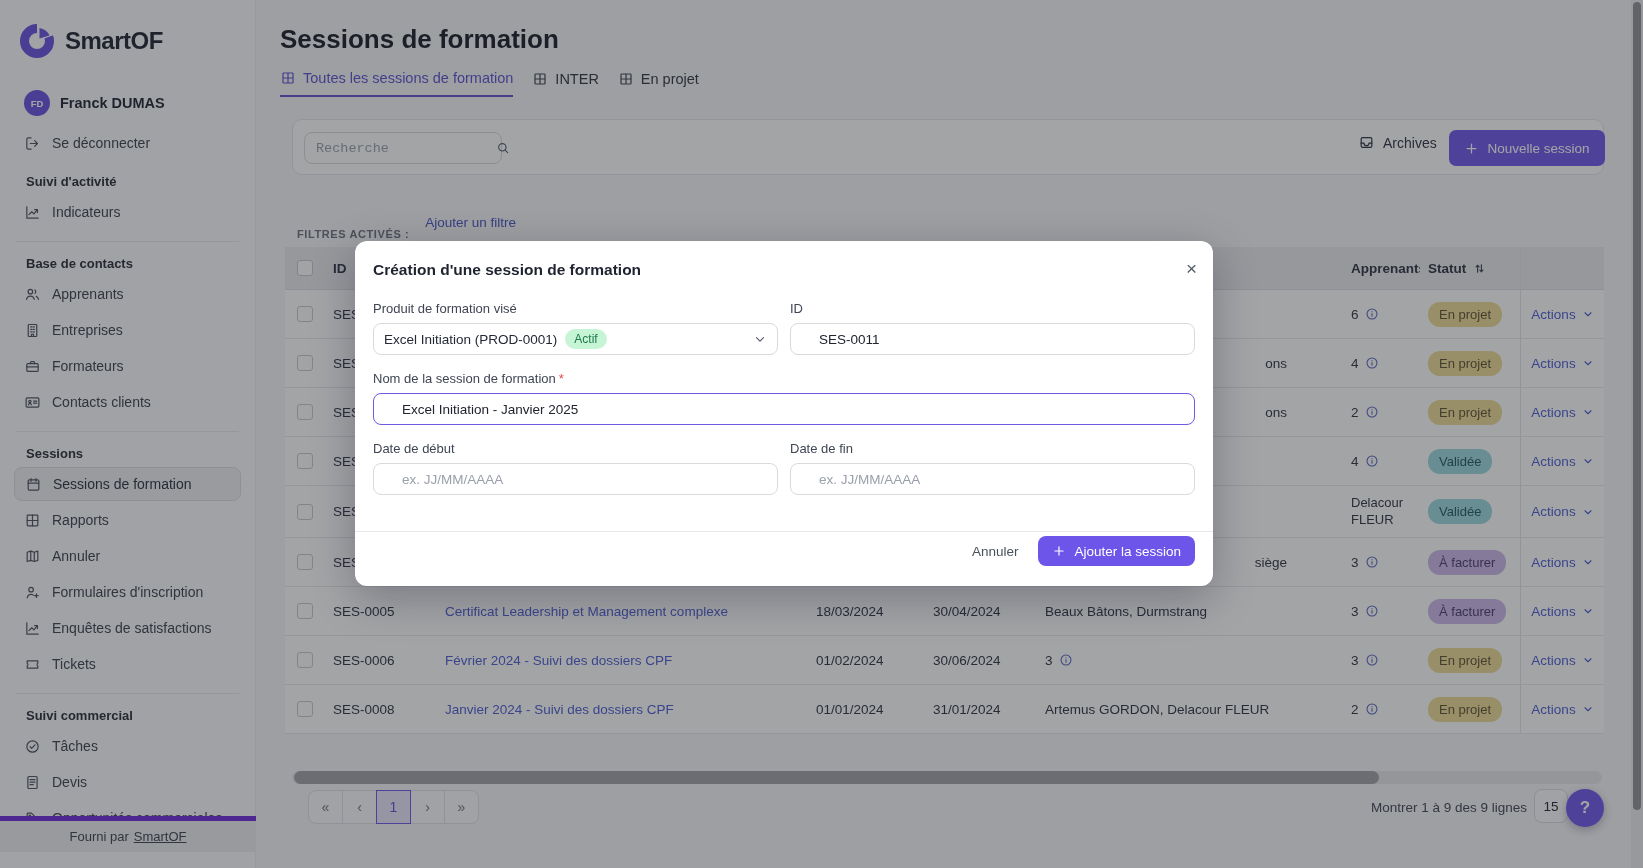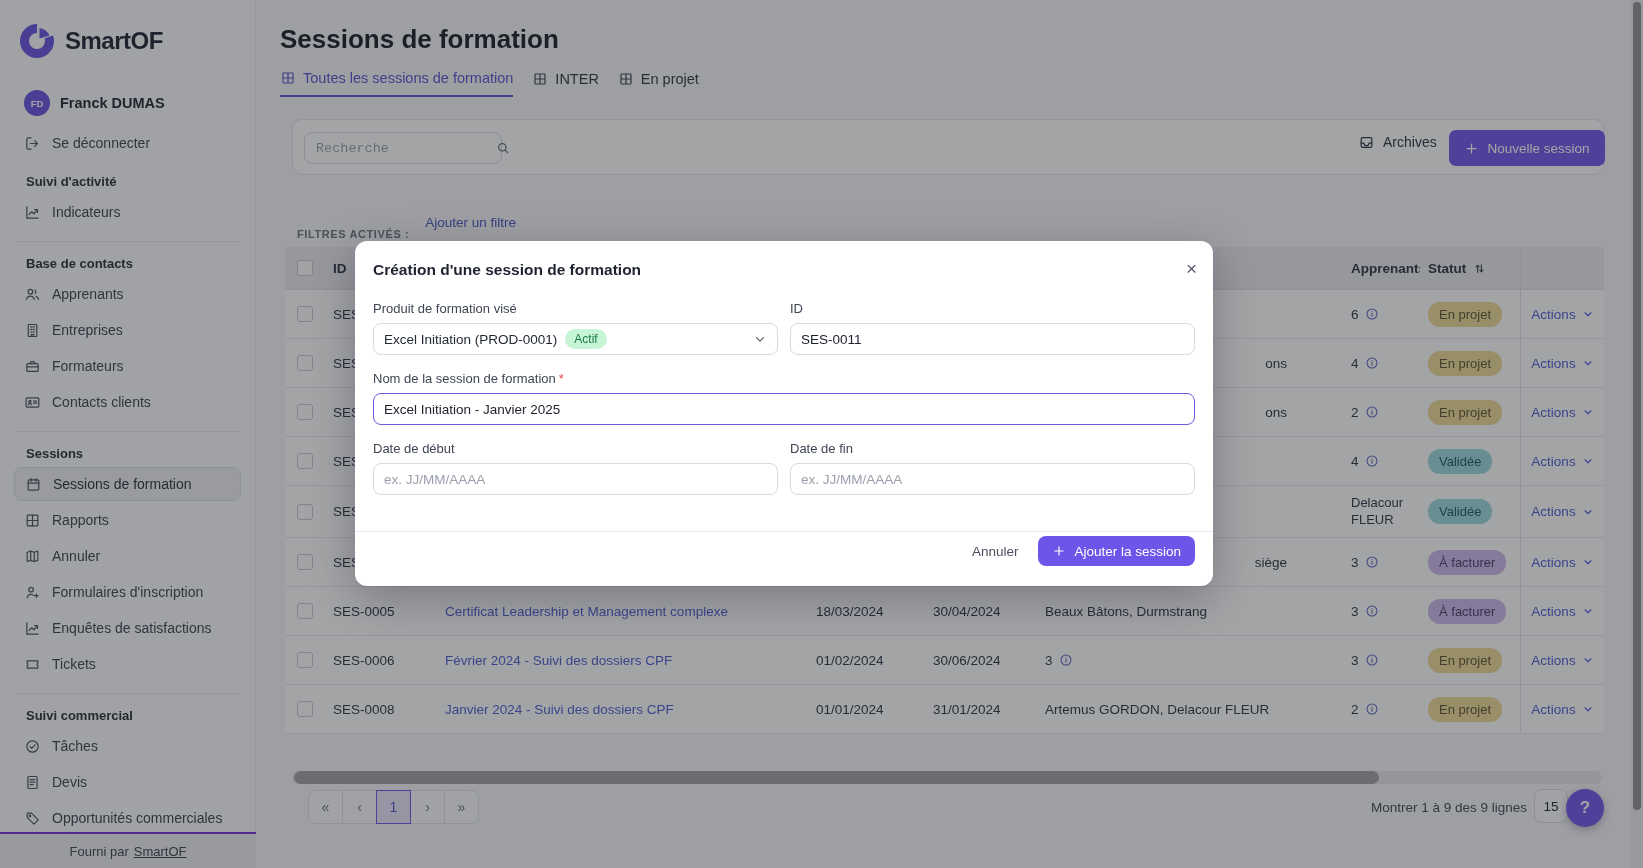--- a/index.html
+++ b/index.html
@@ -13,38 +13,38 @@
   .logo-text { font-size:24px; font-weight:800; color:#1d2230; letter-spacing:-0.5px; }
   .user-row { display:flex; align-items:center; gap:10px; margin:30px 0 0 24px; }
   .avatar { width:26px; height:26px; border-radius:50%; background:#6450e0; color:#fff; font-size:9.5px; font-weight:700; display:flex; align-items:center; justify-content:center; }
   .user-name { font-size:14.5px; font-weight:700; color:#1d2230; }
   .nav-item { display:flex; align-items:center; gap:11px; height:34px; padding:0 10px; margin:2px 14px; font-size:14px; color:#3a404c; border-radius:8px; cursor:pointer; }
   .nav-item svg { color:#4a505c; flex:0 0 auto; }
   .nav-item.small { margin-top:10px; }
   .nav-item.active { background:#eef0f3; border:1px solid #d9dce1; color:#2a2f3a; }
   .sec-label { font-size:13px; font-weight:700; color:#272b35; margin:14px 0 6px 26px; }
   .divider { height:1px; background:#e7e8ec; margin:12px 16px 4px 16px; }
-  .side-footer { position:absolute; left:0; bottom:0; width:256px; height:36px; background:#eceef1; border-top:2px solid #6d28d9; display:flex; align-items:center; justify-content:center; gap:5px; font-size:13px; color:#3c414d; }
+  .side-footer { position:absolute; left:0; bottom:16px; width:256px; height:36px; background:#eceef1; border-top:5px solid #6d28d9; display:flex; align-items:center; justify-content:center; gap:5px; font-size:13px; color:#3c414d; }
   .side-footer a { color:#3c414d; text-decoration:underline; cursor:pointer; }
 
   
   .main { position:absolute; left:256px; top:0; width:1387px; height:868px; }
   .page-title { position:absolute; left:24px; top:24px; font-size:26px; font-weight:700; color:#171b26; }
   .tabs { position:absolute; left:24px; top:70px; display:flex; gap:19px; }
   .tab { display:flex; align-items:center; gap:7px; font-size:14.5px; color:#2e333e; padding-bottom:9px; cursor:pointer; }
   .tab svg { color:#3c414d; }
   .tab.active { color:#5b4fd0; border-bottom:2px solid #5b4fd0; }
   .tab.active svg { color:#5b4fd0; }
 
   .toolbar-card { position:absolute; left:36px; top:119px; width:1312px; height:56px; background:#ffffff; border:1px solid #e3e4e8; border-radius:10px; }
   .search-wrap { position:absolute; left:11px; top:12px; width:198px; height:32px; border:1px solid #d8dade; border-radius:8px; background:#fff; display:flex; align-items:center; }
   .search-wrap input { border:0; outline:none; flex:1; padding:0 8px 0 11px; font-size:13.5px; font-family:Liberation Mono, monospace; color:#20242e; background:transparent; }
   .search-wrap input::placeholder { color:#9aa0ab; }
   .search-icon { margin-right:9px; color:#5a6070; }
-  .archives-btn { position:absolute; left:1065px; top:14px; display:flex; gap:8px; font-size:14px; font-weight:500; color:#2b3042; cursor:pointer; }
+  .archives-btn { position:absolute; left:1065px; top:14px; display:flex; align-items:center; gap:8px; font-size:14px; font-weight:500; color:#2b3042; cursor:pointer; }
   .new-session-btn { position:absolute; left:1156px; top:10px; width:156px; height:36px; background:#6d55ea; color:#fff; border:none; border-radius:7px; font-size:13.5px; font-family:inherit; display:flex; align-items:center; justify-content:center; gap:8px; cursor:pointer; }
 
   .filters-row { position:absolute; left:41px; top:204px; display:flex; align-items:center; gap:16px; }
   .filters-label { font-size:11px; font-weight:600; letter-spacing:0.6px; color:#6a707c;margin-top:24px; }
   .add-filter { font-size:13.5px; font-weight:500; color:#4553c0; cursor:pointer; }
 
   
   .table { position:absolute; left:29px; top:247px; width:1319px; }
   .trow { display:flex; align-items:center; background:#ffffff; border-bottom:1px solid #e8e9ed; height:49px; }
   .trow.tall { height:52px; }
@@ -94,21 +94,21 @@
   .modal-title { font-size:15.5px; font-weight:700; color:#1f2330; }
   .modal-close { position:absolute; right:16px; top:18px; font-size:19px; color:#585e6a; cursor:pointer; line-height:1; }
   .mgrid { display:grid; grid-template-columns:1fr 1fr; column-gap:12px; margin-top:22px; }
   .mfield { display:flex; flex-direction:column; }
   .mlabel { font-size:13px; color:#3f4553; margin-bottom:7px; }
   .req { color:#e5484d; margin-left:3px; }
   .mselect { height:32px; border:1px solid #d8dade; border-radius:8px; display:flex; align-items:center; padding:0 10px; gap:8px; cursor:pointer; background:#fff; }
   .mselect .val { font-size:13.5px; color:#242936; }
   .mini-badge { background:#c6f5d6; color:#1f7a4d; font-size:12px; padding:3px 9px; border-radius:10px; }
   .mselect svg { margin-left:auto; color:#555b68; }
-  .minput { height:32px; border:1px solid #d8dade; border-radius:8px; padding:0 10px; font-size:13.5px; font-family:inherit; color:#20242e; outline:none; width:100%; }
+  .minput { height:32px; border:1px solid #d8dade; border-radius:8px; padding:0 28px; font-size:13.5px; font-family:inherit; color:#20242e; outline:none; width:100%; }
   .minput::placeholder { color:#9aa0ab; }
   .minput.focus { border:1.6px solid #6c5ae0; }
   .wide { grid-column:1 / span 2; }
   .mrow2 { margin-top:16px; }
   .mdivider { position:absolute; left:0; right:0; top:290px; height:1px; background:#e8e9ed; }
   .mfooter { position:absolute; right:18px; top:295px; display:flex; align-items:center; gap:20px; }
   .cancel-btn { font-size:13.5px; color:#4a505c; background:none; border:none; font-family:inherit; cursor:pointer; }
   .submit-btn { height:30px; padding:0 14px; background:#6d55ea; color:#fff; border:none; border-radius:8px; font-size:13.5px; font-family:inherit; display:flex; align-items:center; gap:8px; cursor:pointer; }
 </style>
 </head>

